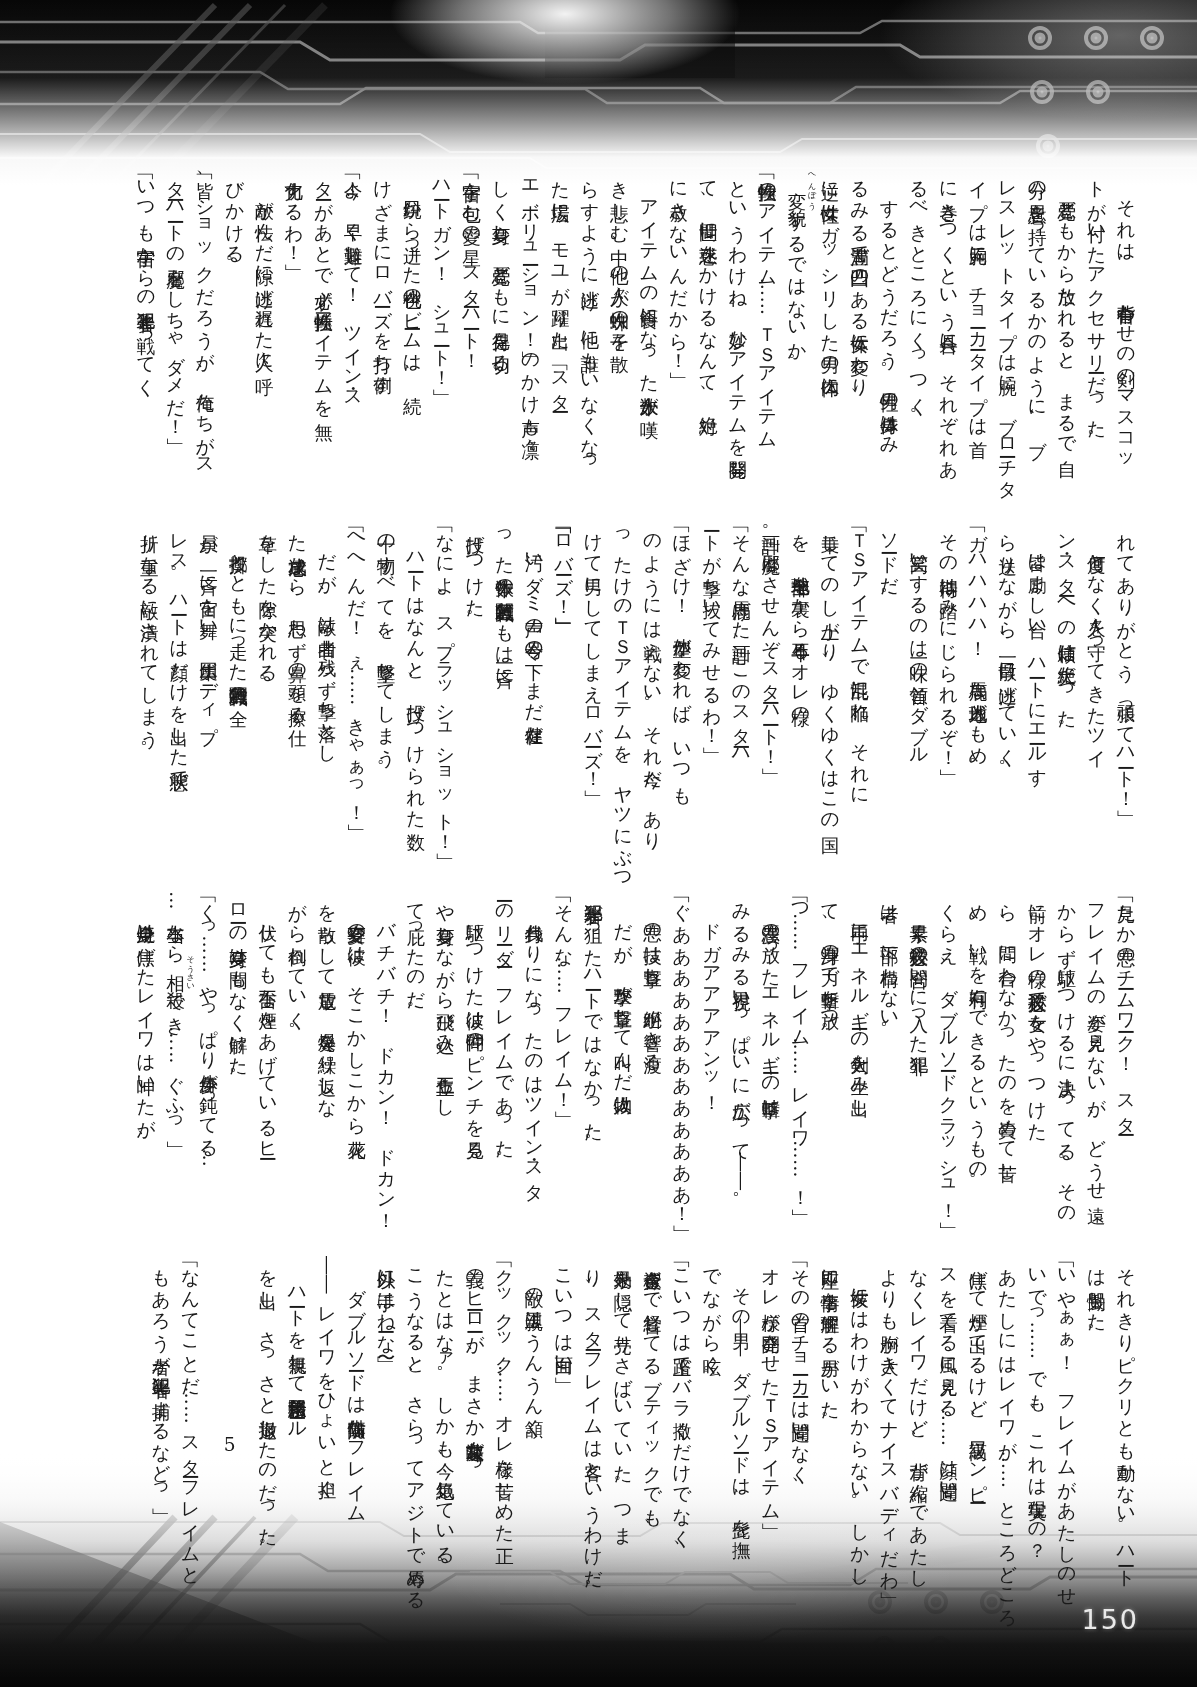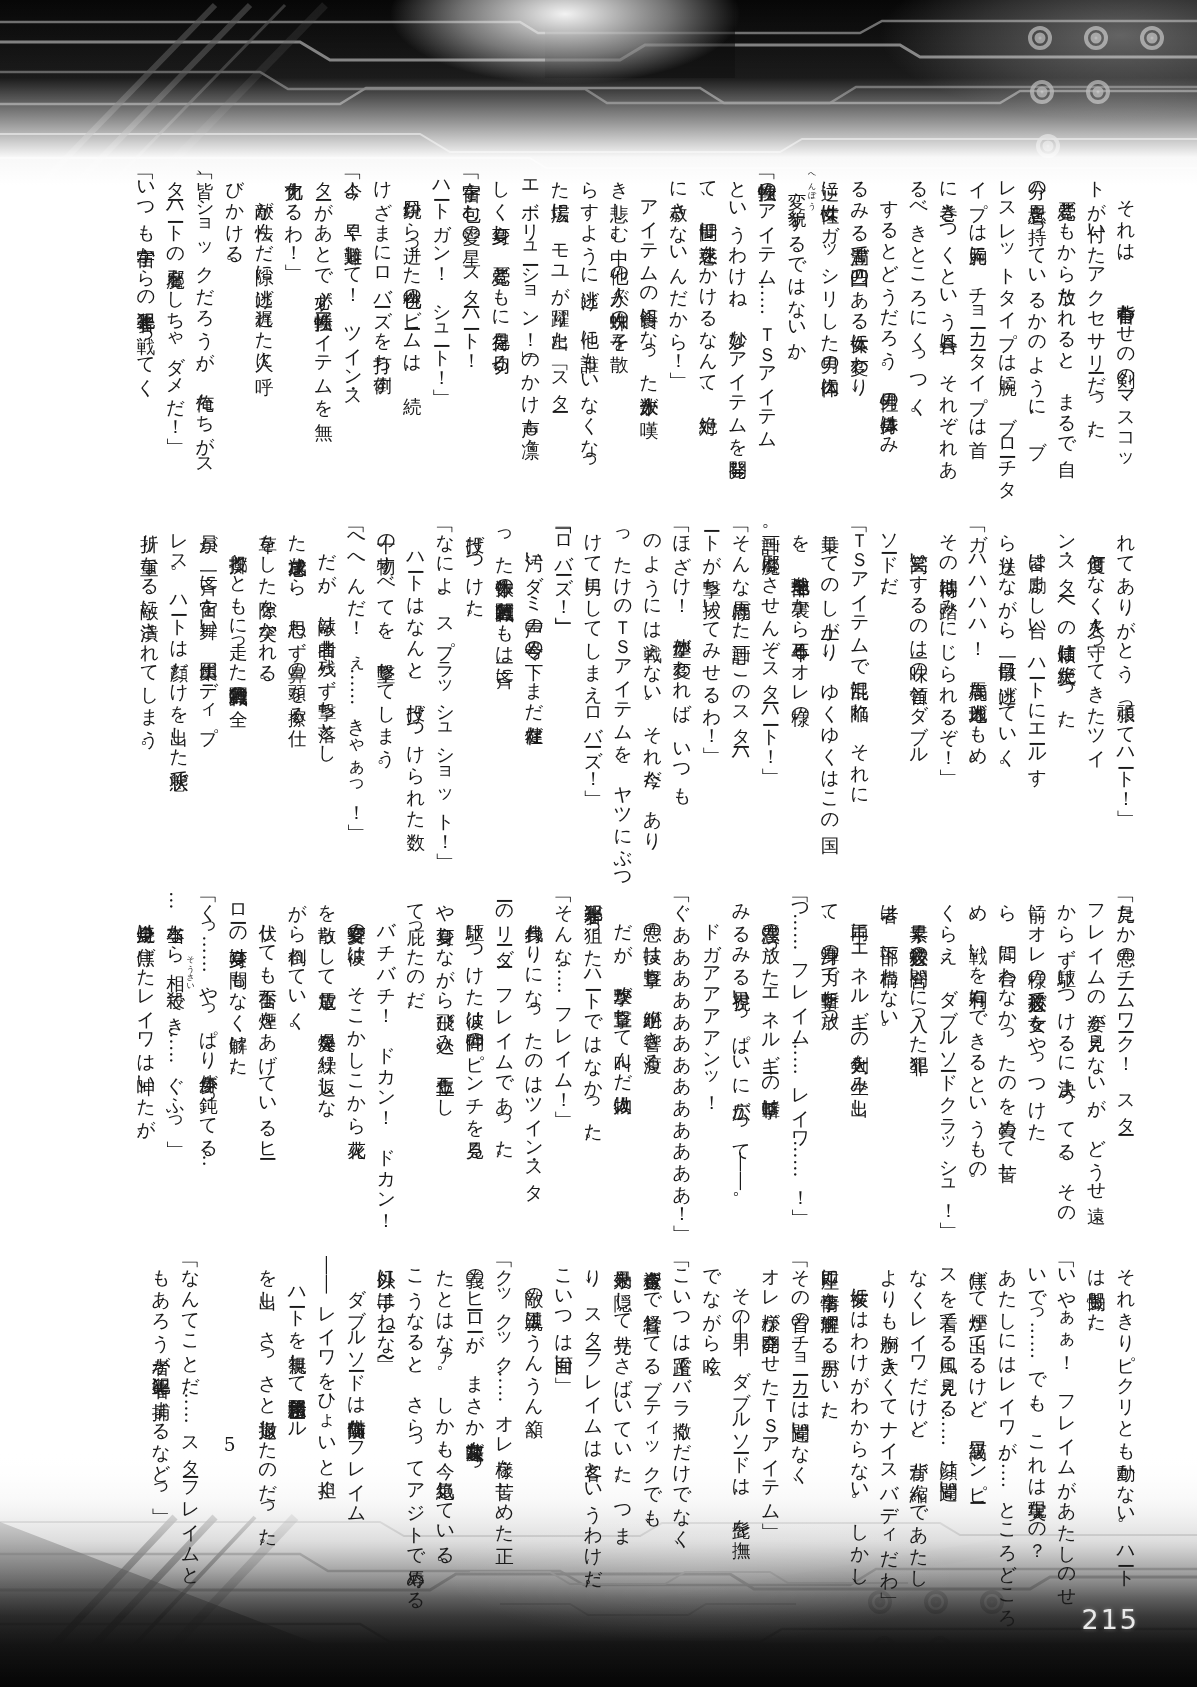--- a/index.html
+++ b/index.html
@@ -286,15 +286,15 @@
       <div class="col">以外に手はねーな〜」</div>
       <div class="col">　ダブルソードは無防備なフレイム</div>
       <div class="col">――レイワをひょいと担ぐ。</div>
       <div class="col">　ハートを無視して緊急転移用ボール</div>
       <div class="col">を出し、さっさと撤退したのだった。</div>
       <div class="col section-num">5</div>
       <div class="col">「なんてことだ……スターフレイムと</div>
       <div class="col">もあろう者が犯罪者に捕まるなどっ」</div>
     </div>
 
-  <div class="page-number">215</div>
+  <div class="page-number">150</div>
 
 </div>
 
 </body></html>

